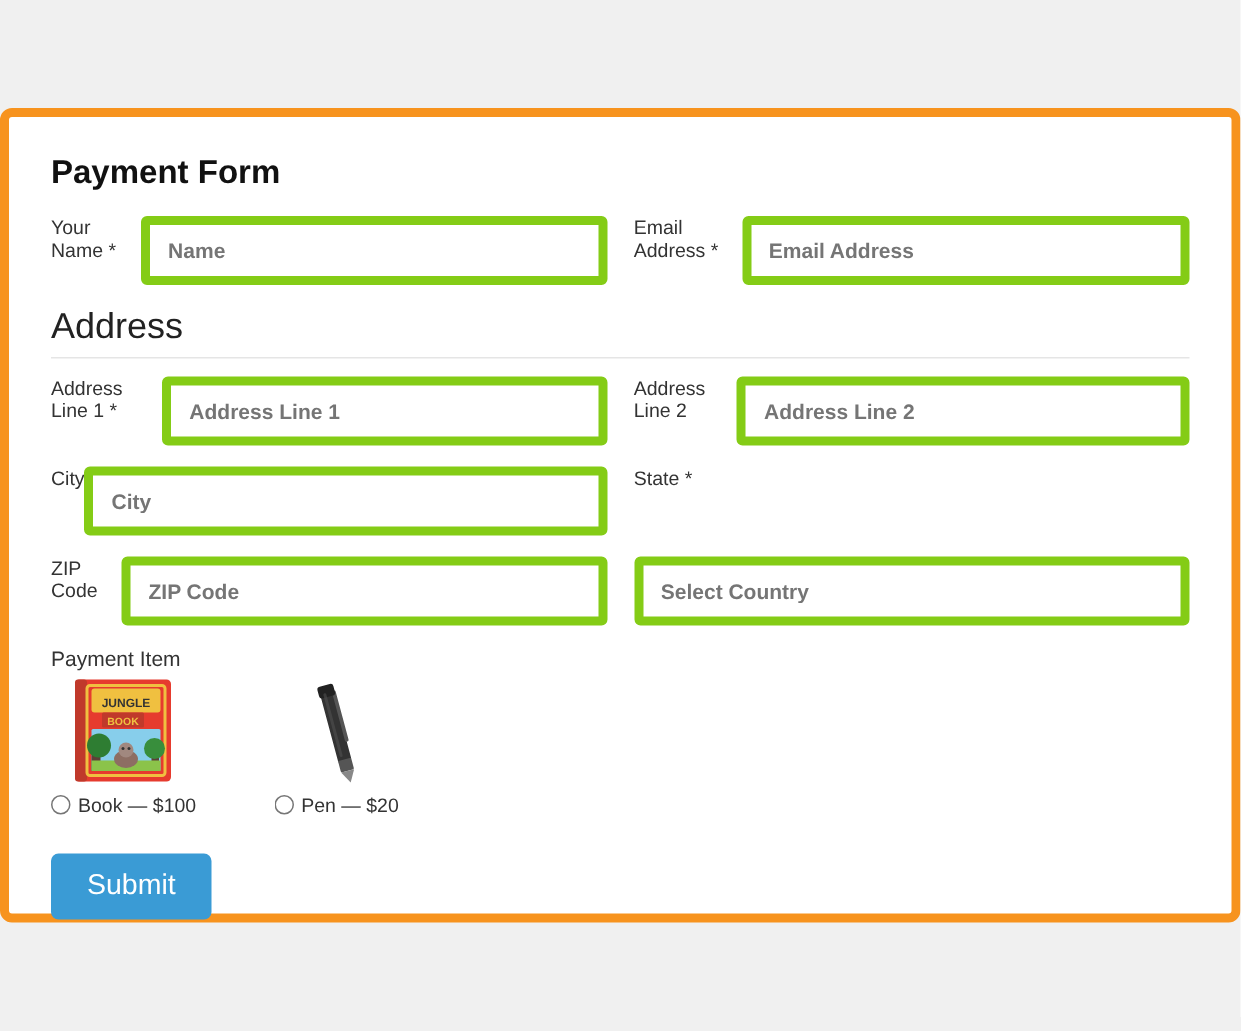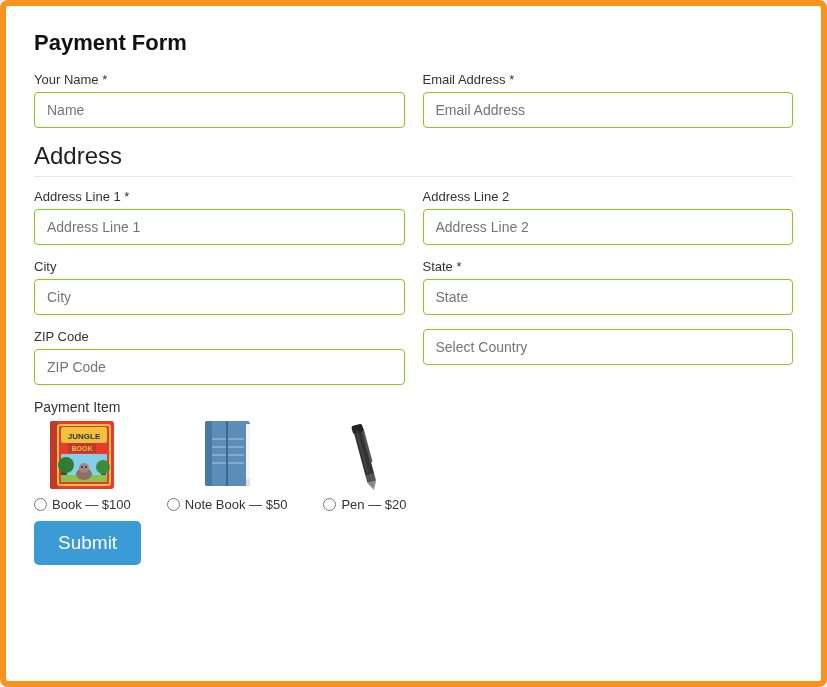--- a/index.html
+++ b/index.html
@@ -12,21 +12,21 @@
       background: #f0f0f0;
       display: flex;
       justify-content: center;
       align-items: center;
       min-height: 100vh;
       font-family: -apple-system, BlinkMacSystemFont, 'Segoe UI', Arial, sans-serif;
     }
 
     .outer-border {
       width: 827px;
-      height: 687px;
+      height: 543px;
       border: 6px solid #f7931e;
       border-radius: 8px;
       background: #fff;
       padding: 24px 28px;
       position: relative;
     }
 
     .form-title {
       font-size: 22px;
       font-weight: 700;
@@ -36,40 +36,41 @@
 
     .row {
       display: flex;
       gap: 18px;
       margin-bottom: 14px;
     }
 
     .col {
       flex: 1;
       display: flex;
-      flex-direction: column;
+      flex-direction: row;
     }
 
     label {
       font-size: 13px;
       color: #333;
       margin-bottom: 5px;
     }
 
     input[type="text"],
     input[type="email"],
     select {
-      border: 1px solid #84cc16;
+      border: 6px solid #84cc16;
       border-radius: 4px;
       padding: 9px 12px;
       font-size: 14px;
       color: #999;
       outline: none;
       width: 100%;
       background: #fff;
+      font-weight: bold;
     }
 
     .section-title {
       font-size: 24px;
       font-weight: 500;
       color: #222;
       margin-bottom: 12px;
       margin-top: 4px;
       border-bottom: 1px solid #e5e5e5;
       padding-bottom: 6px;
@@ -78,22 +79,22 @@
     .payment-section-title {
       font-size: 14px;
       color: #333;
       font-weight: 500;
       margin-bottom: 4px;
     }
 
     .payment-items {
       display: flex;
       align-items: flex-start;
-      gap: 36px;
-      margin-bottom: 4px;
+      gap: 52px;
+      margin-bottom: 20px;
     }
 
     .payment-item {
       display: flex;
       flex-direction: column;
       align-items: center;
       gap: 6px;
     }
 
     .item-image {
@@ -166,21 +167,20 @@
   </div>
 
   
   <div class="row">
     <div class="col">
       <label>City</label>
       <input type="text" placeholder="City" style="">
     </div>
     <div class="col">
       <label>State *</label>
-      <input type="text" placeholder="State" style="">
     </div>
   </div>
 
   
   <div class="row">
     <div class="col">
       <label>ZIP Code</label>
       <input type="text" placeholder="ZIP Code" style="">
     </div>
     <div class="col">
@@ -226,45 +226,20 @@
           <circle cx="34" cy="48" r="1" fill="#333"></circle>
           <circle cx="38" cy="48" r="1" fill="#333"></circle>
         </svg>
       </div>
       <label class="item-radio-label">
         <input type="radio" name="payment-item" style="">
         <span>Book — $100</span>
       </label>
     </div>
 
-    <div class="payment-item">
-      <div class="item-image">
-        <svg width="55" height="72" viewBox="0 0 55 72" xmlns="http://www.w3.org/2000/svg">
-
-          <rect x="5" y="2" width="45" height="65" rx="3" fill="#5b8db8"></rect>
-
-          <rect x="5" y="2" width="7" height="65" rx="2" fill="#4a7aa0"></rect>
-
-          <rect x="46" y="5" width="4" height="59" rx="1" fill="#f5f5f5"></rect>
-
-          <line x1="12" y1="20" x2="44" y2="20" stroke="#fff" stroke-width="1" opacity="0.5"></line>
-          <line x1="12" y1="28" x2="44" y2="28" stroke="#fff" stroke-width="1" opacity="0.5"></line>
-          <line x1="12" y1="36" x2="44" y2="36" stroke="#fff" stroke-width="1" opacity="0.5"></line>
-          <line x1="12" y1="44" x2="44" y2="44" stroke="#fff" stroke-width="1" opacity="0.5"></line>
-
-          <line x1="27" y1="2" x2="27" y2="67" stroke="#3a6a90" stroke-width="2"></line>
-
-          <polygon points="46,60 50,60 50,67 46,67" fill="#e0e0e0"></polygon>
-        </svg>
-      </div>
-      <label class="item-radio-label">
-        <input type="radio" name="payment-item" style="">
-        <span>Note Book — $50</span>
-      </label>
-    </div>
 
     <div class="payment-item">
       <div class="item-image">
         <svg width="45" height="72" viewBox="0 0 45 72" xmlns="http://www.w3.org/2000/svg">
 
           <g transform="rotate(-15, 22, 36)">
 
             <rect x="18" y="8" width="9" height="50" rx="2" fill="#333"></rect>
 
             <rect x="26" y="10" width="2.5" height="35" rx="1" fill="#555"></rect>

